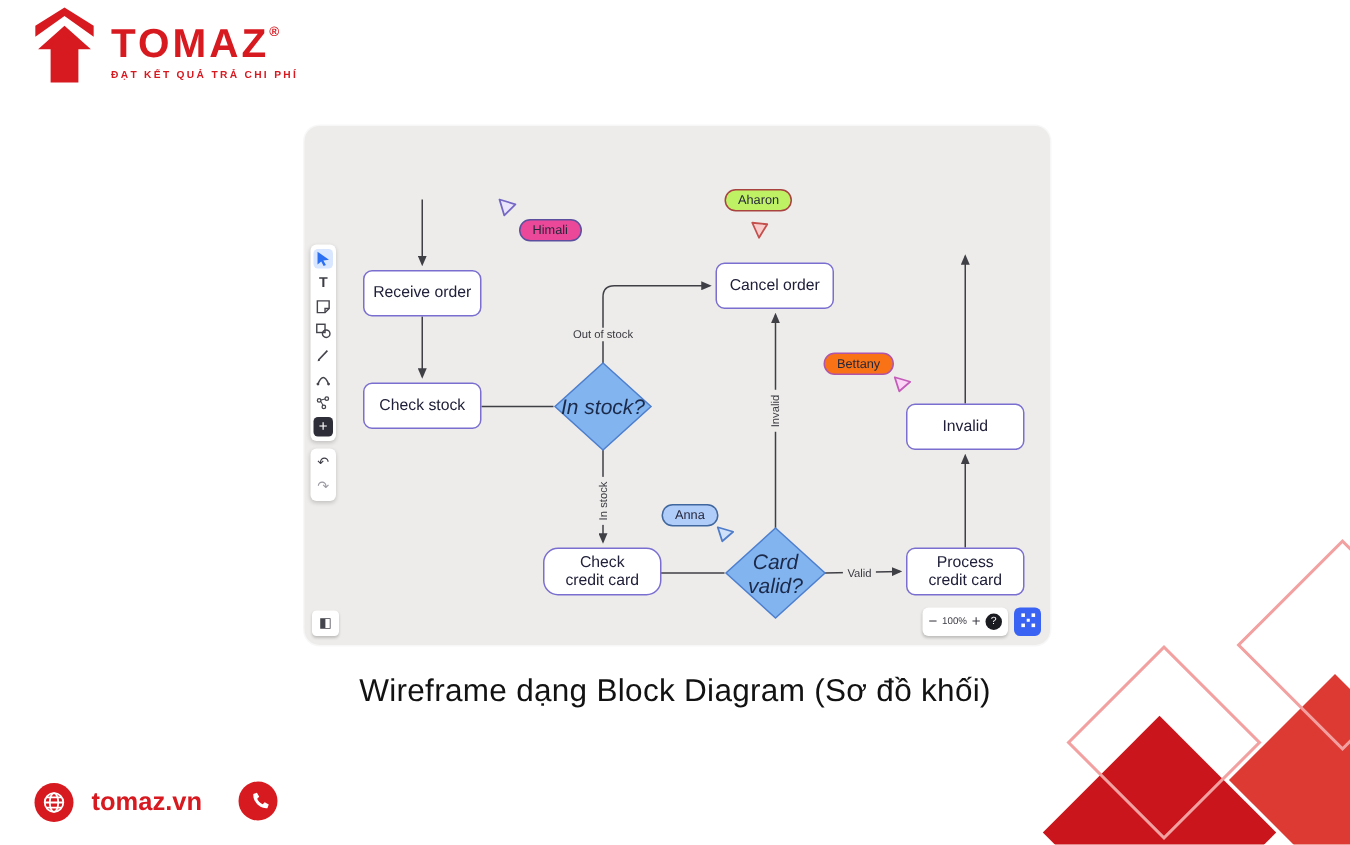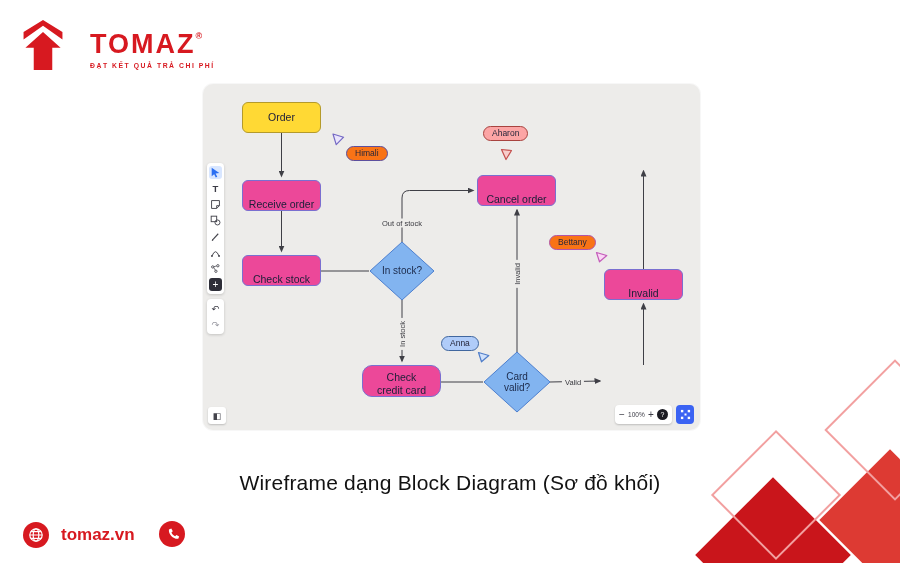--- a/index.html
+++ b/index.html
@@ -1,55 +1,55 @@
 <!DOCTYPE html>
 <html><head>
 <meta charset="utf-8">
 <style>
   html,body{margin:0;padding:0;}
   body{width:900px;height:563px;background:#ffffff;font-family:"Liberation Sans","DejaVu Sans",sans-serif;position:relative;overflow:hidden;}
   .abs{position:absolute;}
 
   
-  .logo{left:18px;top:19px;display:flex;gap:22px;}
+  .logo{left:18px;top:4px;display:flex;gap:6px;}
   .logo-text-wrap{padding-top:12px;}
   .brand-name{font-size:27px;font-weight:bold;color:#d71920;letter-spacing:2px;line-height:1;}
   .brand-reg{font-size:9px;vertical-align:top;font-weight:bold;color:#d71920;}
   .brand-tagline{font-size:6.8px;font-weight:bold;color:#d71920;letter-spacing:1.55px;margin-top:4px;}
 
   
   .board{left:203px;top:84px;width:497px;height:346px;background:#edecea;border-radius:10px;box-shadow:0 0 0 1px rgba(0,0,0,0.03);z-index:2;}
   .node{position:absolute;border-radius:6px;border:1px solid;display:flex;align-items:center;justify-content:center;text-align:center;font-size:10.5px;color:#20203a;line-height:1.18;box-sizing:border-box;}
   .n-yellow{background:#ffd934;border-color:#b49a2b;}
-  .n-purple{background:#ec4899;border-color:#7a6fd0;align-items:flex-end;}
-  .diamond-text{position:absolute;display:flex;align-items:center;justify-content:center;text-align:center;font-size:10px;color:#1c2a4a;line-height:1.15;}
+  .n-purple{background:#ffffff;border-color:#7a6fd0;}
+  .diamond-text{position:absolute;display:flex;align-items:center;justify-content:center;text-align:center;font-size:14px;color:#1c2a4a;line-height:1.15;font-style:italic;}
   .elabel{position:absolute;background:#edecea;font-size:7.5px;color:#3a3a40;padding:0 3px;white-space:nowrap;transform:translate(-50%,-50%);}
   .elabel.vert{transform:translate(-50%,-50%) rotate(-90deg);}
   .cursor-pill{position:absolute;font-size:8.5px;padding:2px 8px;border-radius:9px;border:1px solid;color:#26263a;white-space:nowrap;line-height:1.1;}
-  .pill-himali{background:#f97316;border-color:#5c4f9e;}
-  .pill-aharon{background:#fca5a5;border-color:#a8433f;}
+  .pill-himali{background:#ec4899;border-color:#5c4f9e;}
+  .pill-aharon{background:#bef264;border-color:#a8433f;}
   .pill-bettany{background:#f97316;border-color:#b055a8;}
   .pill-anna{background:#b0ccf9;border-color:#41679f;}
 
   
   .tool-panel{position:absolute;left:4px;width:17px;background:#ffffff;border-radius:4px;box-shadow:0 1px 3px rgba(0,0,0,0.18);display:flex;flex-direction:column;align-items:center;padding:3px 0;gap:3px;z-index:3;}
   .tool{width:13px;height:13px;display:flex;align-items:center;justify-content:center;border-radius:3px;font-size:9.5px;color:#3c3c46;}
   .tool.active{background:#d8e6ff;}
   .tool svg{display:block;}
 
   
   .frames-btn{left:5px;top:323px;width:18px;height:17px;background:#fff;border-radius:3px;box-shadow:0 1px 2px rgba(0,0,0,0.2);display:flex;align-items:center;justify-content:center;font-size:9px;color:#44444c;}
   .zoom-pill{left:412px;top:321px;width:57px;height:19px;background:#fff;border-radius:4px;box-shadow:0 1px 2px rgba(0,0,0,0.2);display:flex;align-items:center;justify-content:space-between;padding:0 4px;box-sizing:border-box;}
   .zoom-pill .zbtn{font-size:10px;color:#3c3c46;line-height:1;}
   .zoom-level{font-size:6.5px;color:#3c3c46;}
   .help-btn{width:11px;height:11px;border-radius:50%;background:#1b1b22;color:#fff;font-size:7px;display:flex;align-items:center;justify-content:center;}
   .present-btn{left:473px;top:321px;width:18px;height:19px;background:#3b63f3;border-radius:4px;display:flex;align-items:center;justify-content:center;}
 
   
-  .caption{left:0;top:449px;width:900px;text-align:center;font-size:21px;color:#121212;font-weight:500;z-index:3;letter-spacing:0.2px;margin-top:22px;}
+  .caption{left:0;top:449px;width:900px;text-align:center;font-size:21px;color:#121212;font-weight:500;z-index:3;letter-spacing:0.2px;}
   .footer-item{display:flex;align-items:center;gap:9px;z-index:3;}
   .f-web{left:23px;top:522px;gap:12px;}
   .f-phone{left:159px;top:521px;}
   .f-circle{width:26px;height:26px;border-radius:50%;background:#d71920;display:flex;align-items:center;justify-content:center;}
   .f-web-text{font-size:17px;font-weight:bold;color:#d71920;}
   .f-phone-text{font-size:20px;font-weight:bold;color:#d71920;letter-spacing:0.5px;}
 
   
   .deco{left:0;top:0;width:900px;height:563px;overflow:hidden;pointer-events:none;z-index:1;}
   .dm{position:absolute;transform:rotate(45deg);}
@@ -100,37 +100,37 @@
       <path d="M237,298 L280,298"></path>
       <path d="M314,268 L314,126" marker-end="url(#arr)"></path>
       <path d="M347,298 L397,297" marker-end="url(#arr)"></path>
       <path d="M440.5,281 L440.5,220" marker-end="url(#arr)"></path>
       <path d="M440.5,185 L440.5,87" marker-end="url(#arr)"></path>
     </g>
     <polygon points="199,158 231,187 199,216 167,187" fill="#82b4f0" stroke="#4d7fce" stroke-width="1"></polygon>
     <polygon points="314,268 347,298 314,328 281,298" fill="#82b4f0" stroke="#4d7fce" stroke-width="1"></polygon>
   </svg>
 
-  <div class="node n-yellow" style="left:39px;top:18px;width:79px;height:31px;">
-      <span>Order</span>
-    </div>
   <div class="node n-purple" style="left:39px;top:96px;width:79px;height:31px;">
       <span>Receive order</span>
     </div>
   <div class="node n-purple" style="left:39px;top:171px;width:79px;height:31px;">
       <span>Check stock</span>
     </div>
   <div class="node n-purple" style="left:274px;top:91px;width:79px;height:31px;">
       <span>Cancel order</span>
     </div>
   <div class="node n-purple" style="left:401px;top:185px;width:79px;height:31px;">
       <span>Invalid</span>
     </div>
   <div class="node n-purple" style="left:159px;top:281px;width:79px;height:32px;padding:0 11px;border-radius:10px;">
       <span>Check credit card</span>
+    </div>
+  <div class="node n-purple" style="left:401px;top:281px;width:79px;height:32px;padding:0 11px;">
+      <span>Process credit card</span>
     </div>
 
   <div class="diamond-text" style="left:167px;top:176px;width:64px;height:22px;">
       <span>In stock?</span>
     </div>
   <div class="diamond-text" style="left:292px;top:285px;width:44px;height:26px;">
       <span>Card valid?</span>
     </div>
 
   <div class="elabel" style="left:199px;top:139px;">Out of stock</div>

